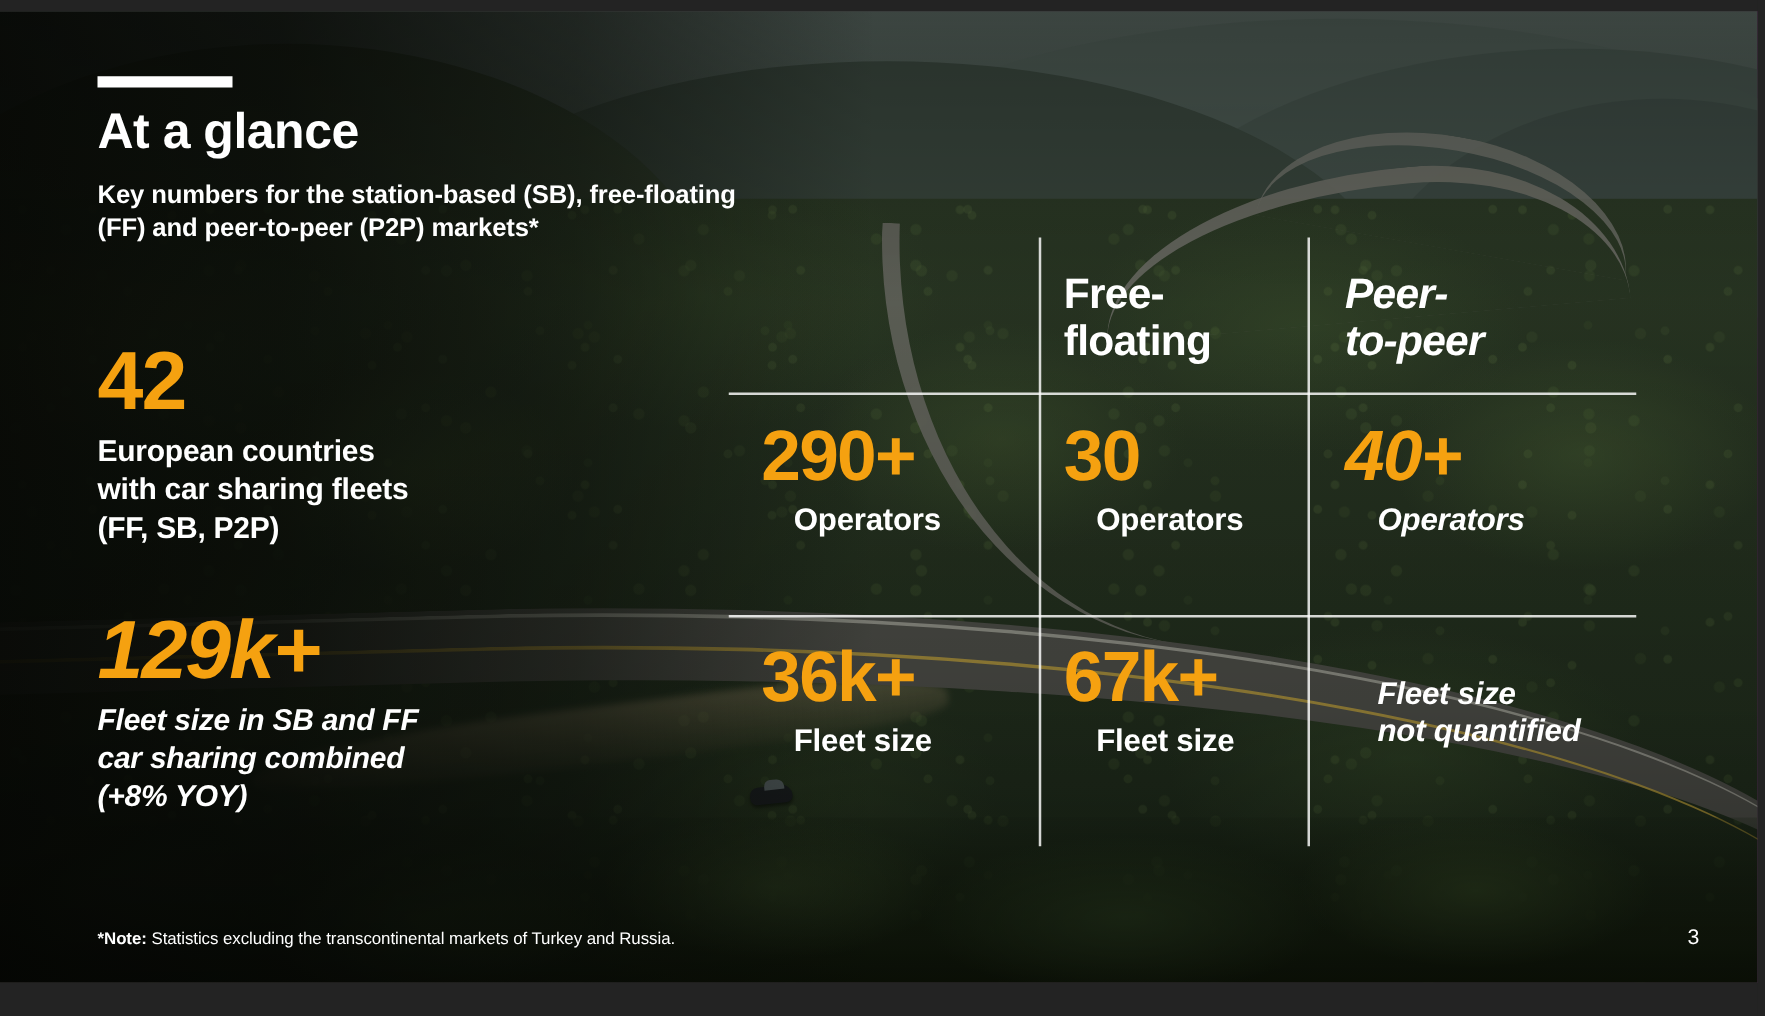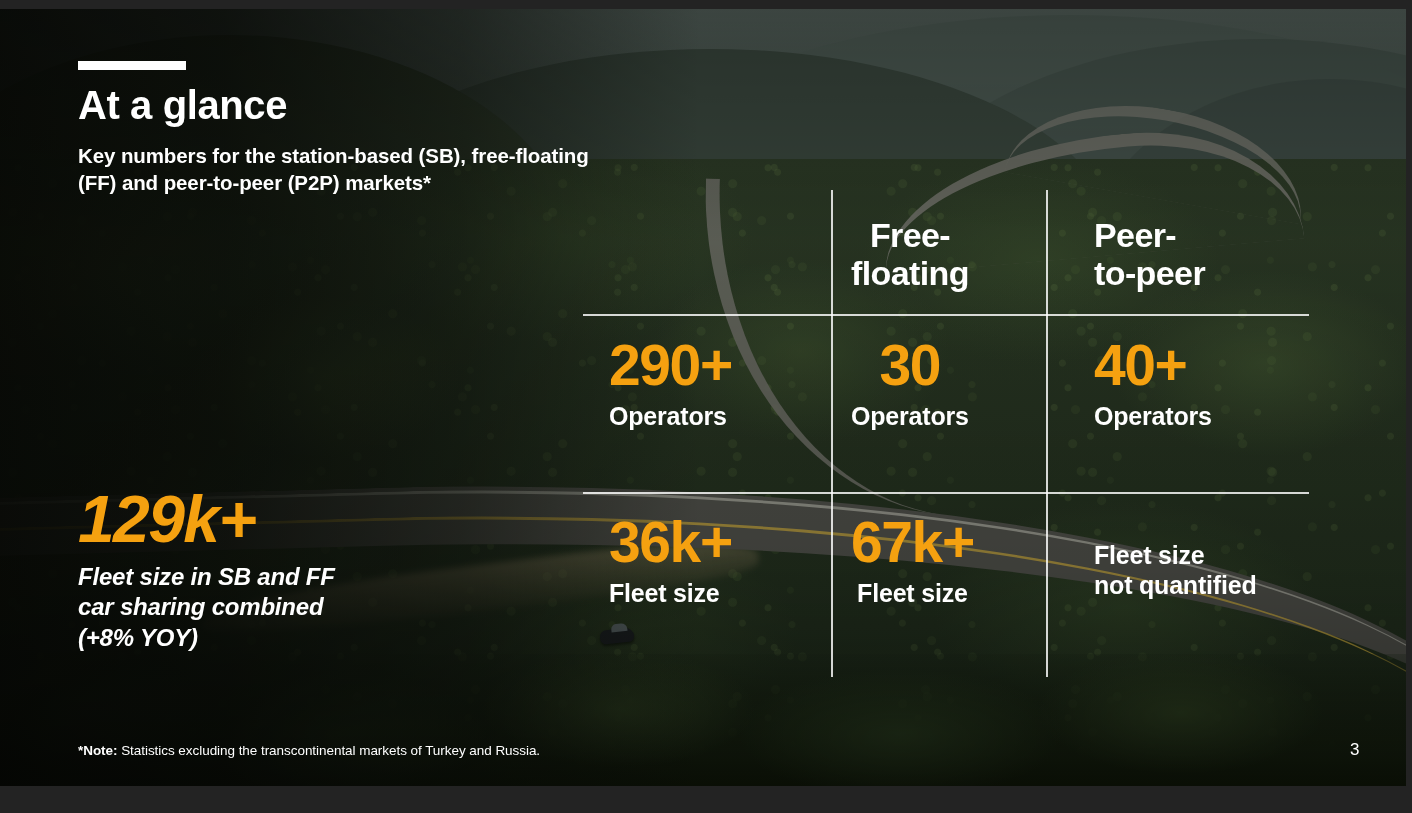--- a/index.html
+++ b/index.html
@@ -225,38 +225,38 @@
   .gline { position: absolute; background: rgba(255,255,255,.82); }
   .gline.h { height: 1.5px; left: 0; width: 726px; }
   .gline.h1 { top: 124px; }
   .gline.h2 { top: 302px; }
   .gline.v { width: 1.5px; top: 0; height: 487px; }
   .gline.v1 { left: 248px; }
   .gline.v2 { left: 463px; }
 
   .cell { position: absolute; }
   .col0 { left: 26px; }
-  .col1 { left: 268px; text-align: center; }
-  .col2 { left: 511px; }
+  .col1 { left: 268px; }
+  .col2 { left: 493px; font-style: italic; }
   .row-head { top: 26px; }
   .row-ops  { top: 148px; }
   .row-fleet{ top: 325px; }
 
   .col-head {
     font-size: 34px; font-weight: 700; color: #ffffff;
     line-height: 1.12; letter-spacing: -0.6px;
   }
   .cell-num {
     font-size: 57px; font-weight: 700; color: #F5A110;
     line-height: 0.96; letter-spacing: -1.4px;
   }
   .cell-label {
     margin-top: 8px;
     font-size: 25px; font-weight: 700; color: #ffffff;
-    line-height: 1.2; letter-spacing: -0.2px;
+    line-height: 1.2; letter-spacing: -0.2px; margin-left: 26px;
   }
   .cell-label.only { margin-top: 0; }
 
   .footnote {
     position: absolute; left: 78px; top: 743px;
     font-size: 13.5px; color: #ffffff; font-weight: 400;
     letter-spacing: -0.05px;
   }
   .footnote b { font-weight: 700; margin-top: 36px; }
   .page-num {
@@ -294,20 +294,24 @@
   </div>
 
   <div class="content">
 
     <div class="accent-bar"></div>
 
     <div class="title">At a glance</div>
 
     <div class="subtitle">Key numbers for the station-based (SB), free-floating (FF) and peer-to-peer (P2P) markets*</div>
 
+    <div class="stat-block s1">
+      <div class="stat-num">42</div>
+      <div class="stat-desc">European countries<br>with car sharing fleets<br>(FF, SB, P2P)</div>
+    </div>
 
     <div class="stat-block s2">
       <div class="stat-num">129k+</div>
       <div class="stat-desc">Fleet size in SB and FF<br>car sharing combined<br>(+8% YOY)</div>
     </div>
 
     <div class="grid">
       <div class="gline h h1"></div>
       <div class="gline h h2"></div>
       <div class="gline v v1"></div>

